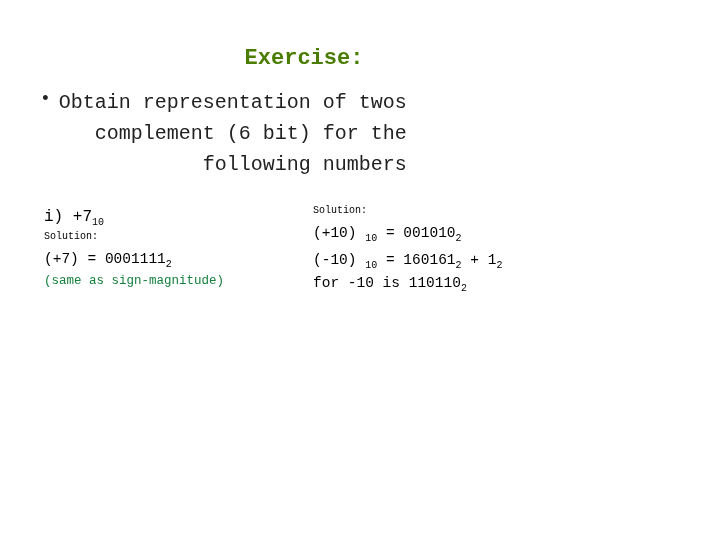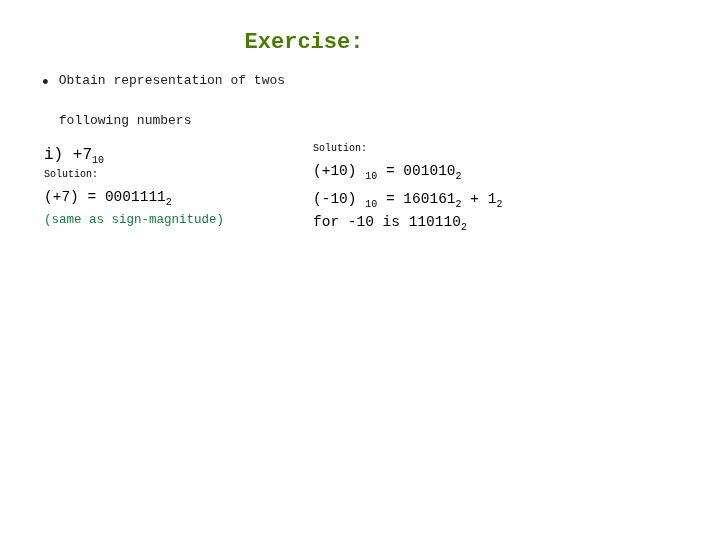--- a/index.html
+++ b/index.html
@@ -7,21 +7,21 @@
       width: 720px;
       height: 540px;
       background: #ffffff;
       font-family: 'Courier New', Courier, monospace;
       font-size: 15px;
       overflow: hidden;
     }
     .page {
       width: 608px;
       height: 540px;
-      padding: 30px 40px 20px 40px;
+      padding: 46px 40px 20px 40px;
       position: relative;
     }
     .title {
       text-align: center;
       font-size: 22px;
       font-weight: bold;
       color: #4a7c00;
       margin-bottom: 16px;
       font-family: 'Courier New', Courier, monospace;
     }
@@ -34,27 +34,28 @@
       font-size: 15px;
       color: #222;
       line-height: 1.5;
     }
     .bullet-dot {
       margin-right: 8px;
       font-size: 18px;
       line-height: 1.4;
     }
     .bullet-text {
-      font-size: 13px;
+      font-size: 20px;
       line-height: 1.55;
+      text-align: right;
     }
     .two-col {
       display: grid;
       grid-template-columns: 1fr 1fr;
-      margin-top: 12px;
+      margin-top: 25px;
       gap: 0 10px;
     }
     .col-left, .col-right {
       padding: 0 4px;
     }
     .problem-line {
       font-size: 16px;
       margin-bottom: 2px;
       line-height: 1.5;
     }
@@ -88,21 +89,21 @@
 
 <div class="page">
 
   <div class="title">Exercise:</div>
 
   <div class="bullet-section">
     <div class="bullet-line">
       <span class="bullet-dot">•</span>
       <div class="bullet-text">
         <span>Obtain representation of twos</span><br>
-        <br>
+        <span>complement (6 bit) for the</span><br>
         <span>following numbers</span>
       </div>
     </div>
   </div>
 
   <div class="two-col">
 
     <div class="col-left">
       <div class="problem-line">
         <span>i) +7</span><sub>10</sub>

